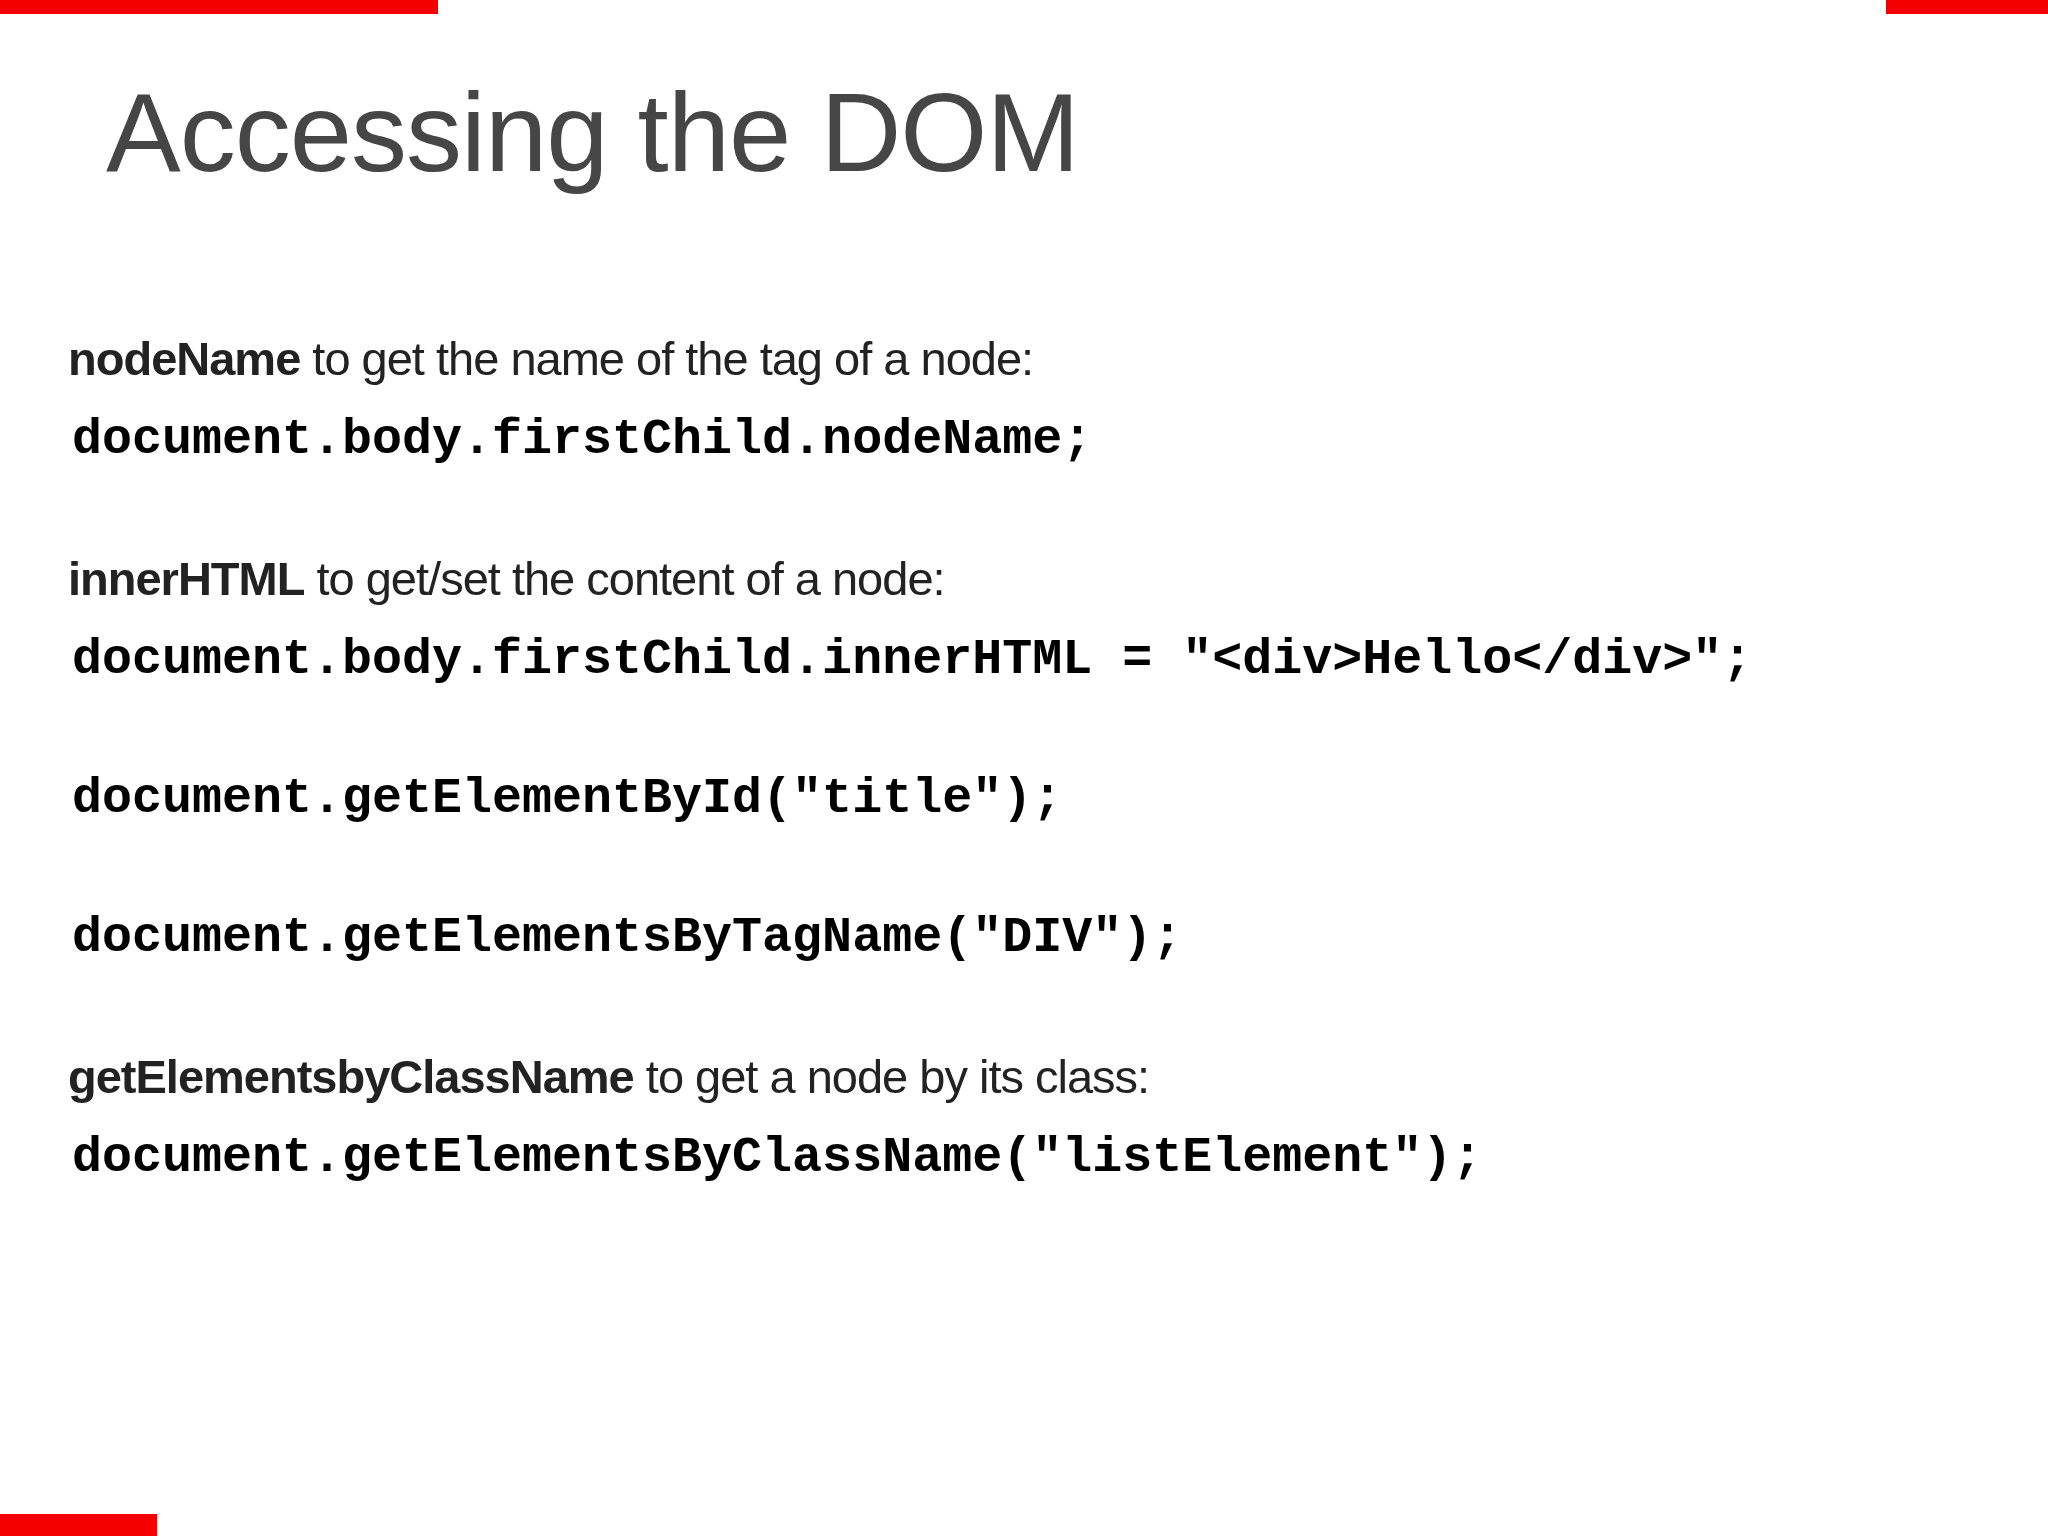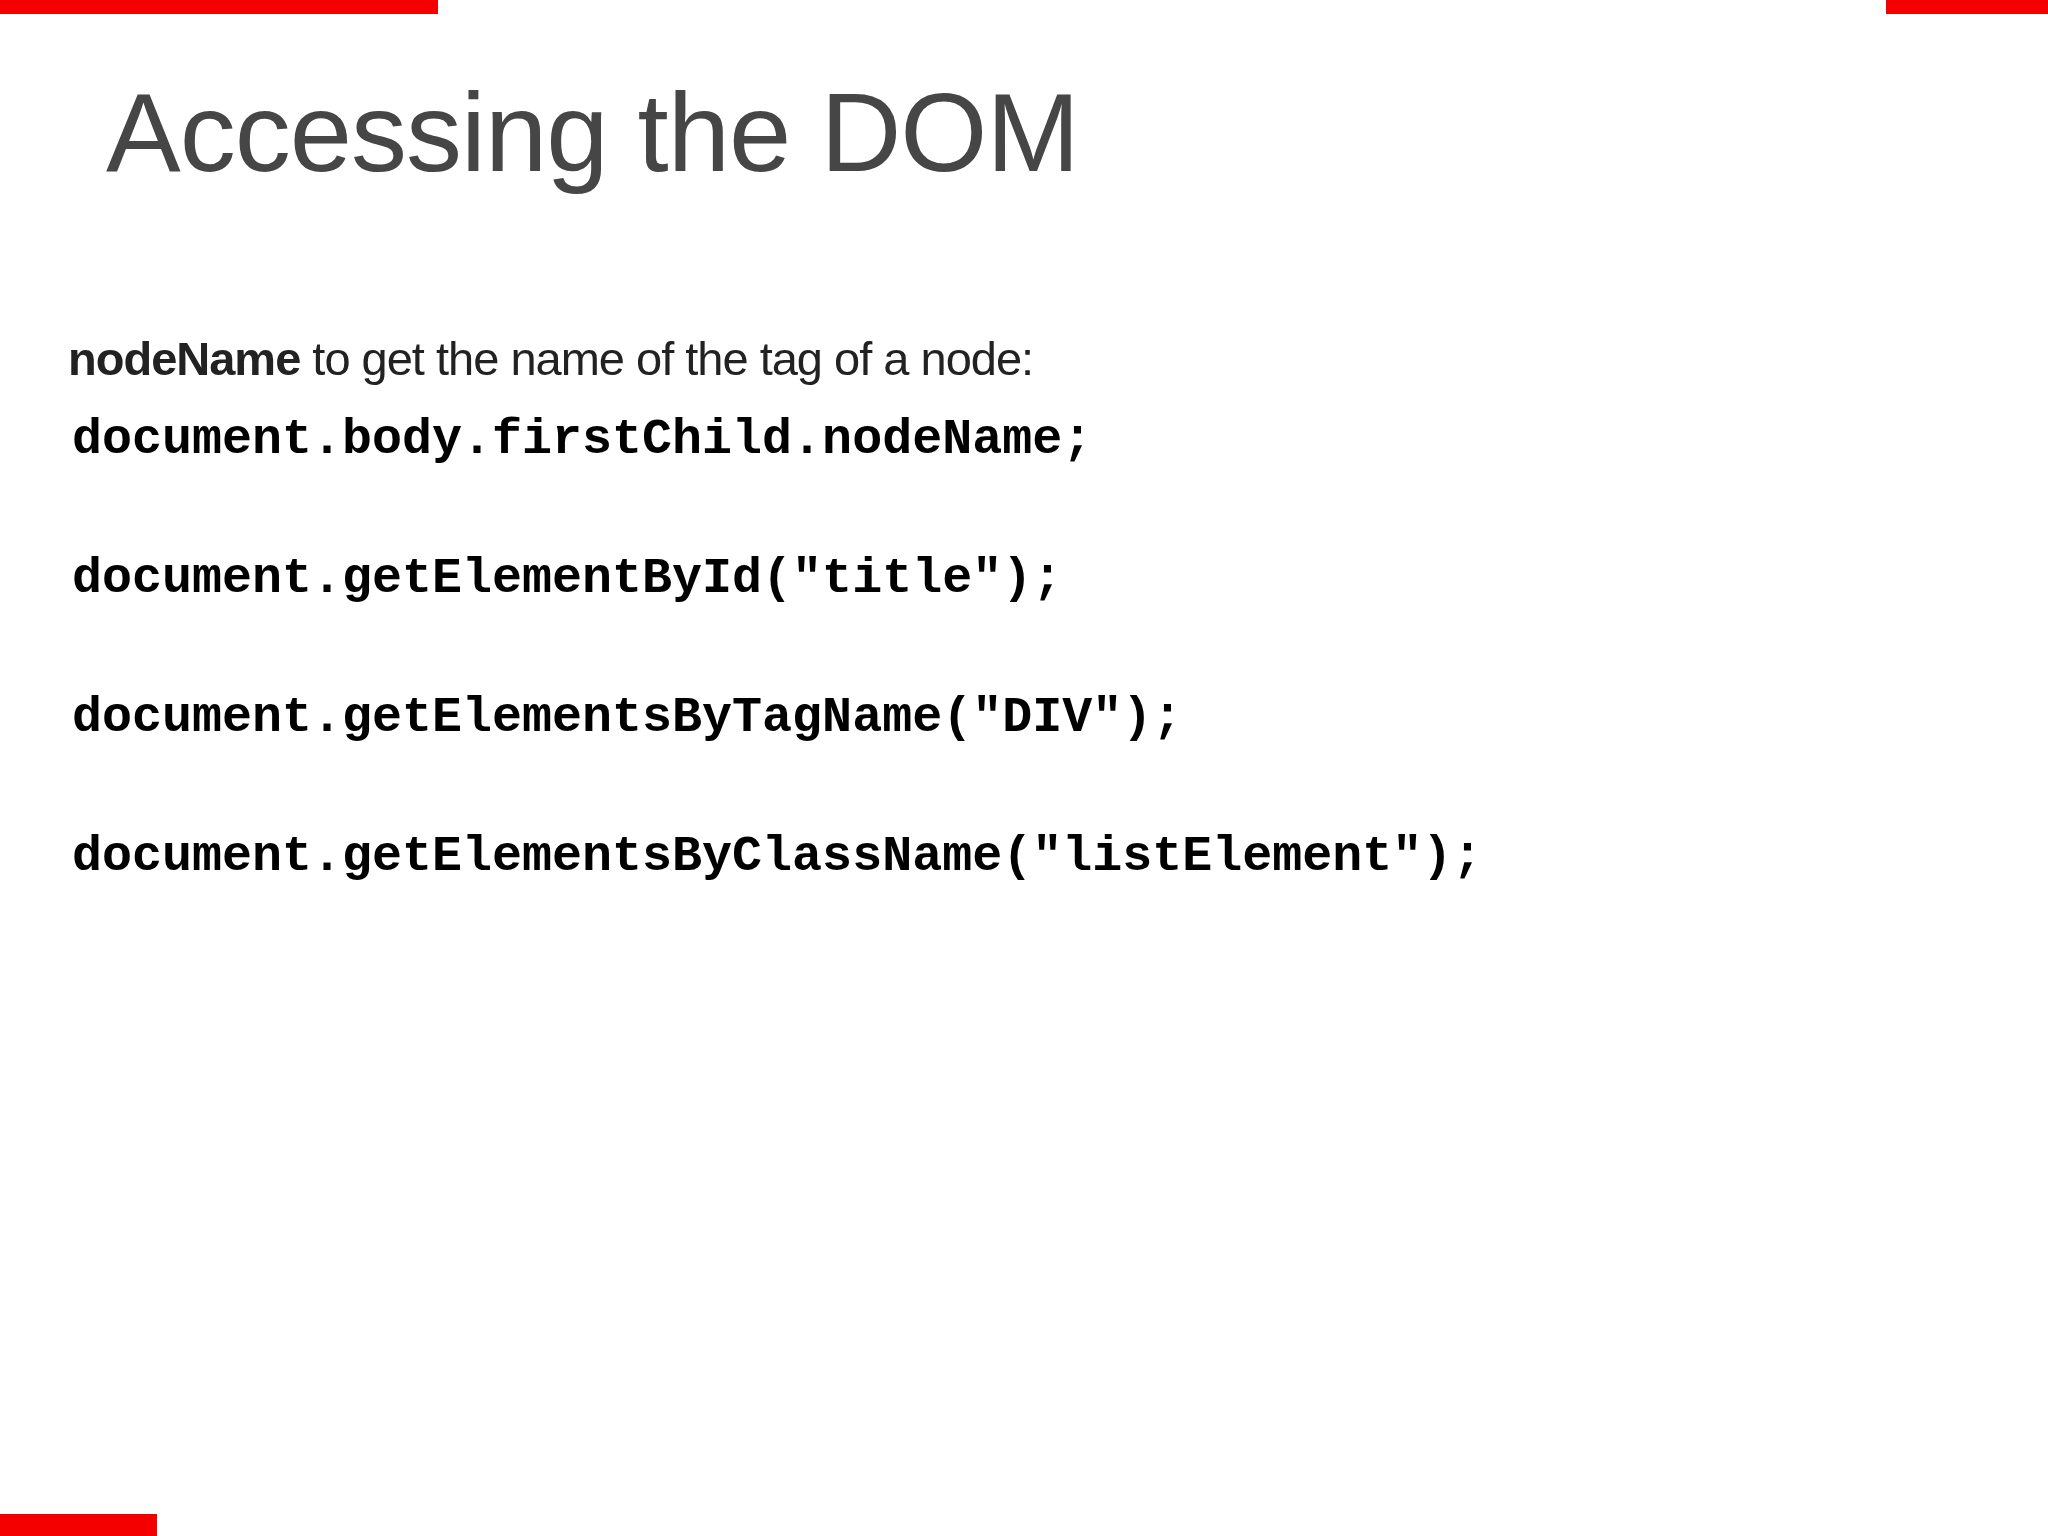--- a/index.html
+++ b/index.html
@@ -80,26 +80,31 @@
 <h1 class="slide-title">Accessing the DOM</h1>
 
 <div class="content">
 
   <section class="method-block">
     <p class="method-label"><span class="kw">nodeName</span><span> to get the name of the tag of a node:</span></p>
     <p class="method-code">document.body.firstChild.nodeName;</p>
   </section>
 
 
+  <section class="method-block">
+    <p class="method-label"><span class="kw">innerHTML</span><span> to get/set the content of a node:</span></p>
+    <p class="method-code">document.body.firstChild.innerHTML = "&lt;div&gt;Hello&lt;/div&gt;";</p>
+  </section>
 
   <section class="method-block">
     <p class="method-code">document.getElementById("title");</p>
   </section>
 
   <section class="method-block">
     <p class="method-code">document.getElementsByTagName("DIV");</p>
   </section>
 
   <section class="method-block">
+    <p class="method-label"><span class="kw">getElementsbyClassName</span><span> to get a node by its class:</span></p>
     <p class="method-code">document.getElementsByClassName("listElement");</p>
   </section>
 
 </div>
 
 </body></html>

